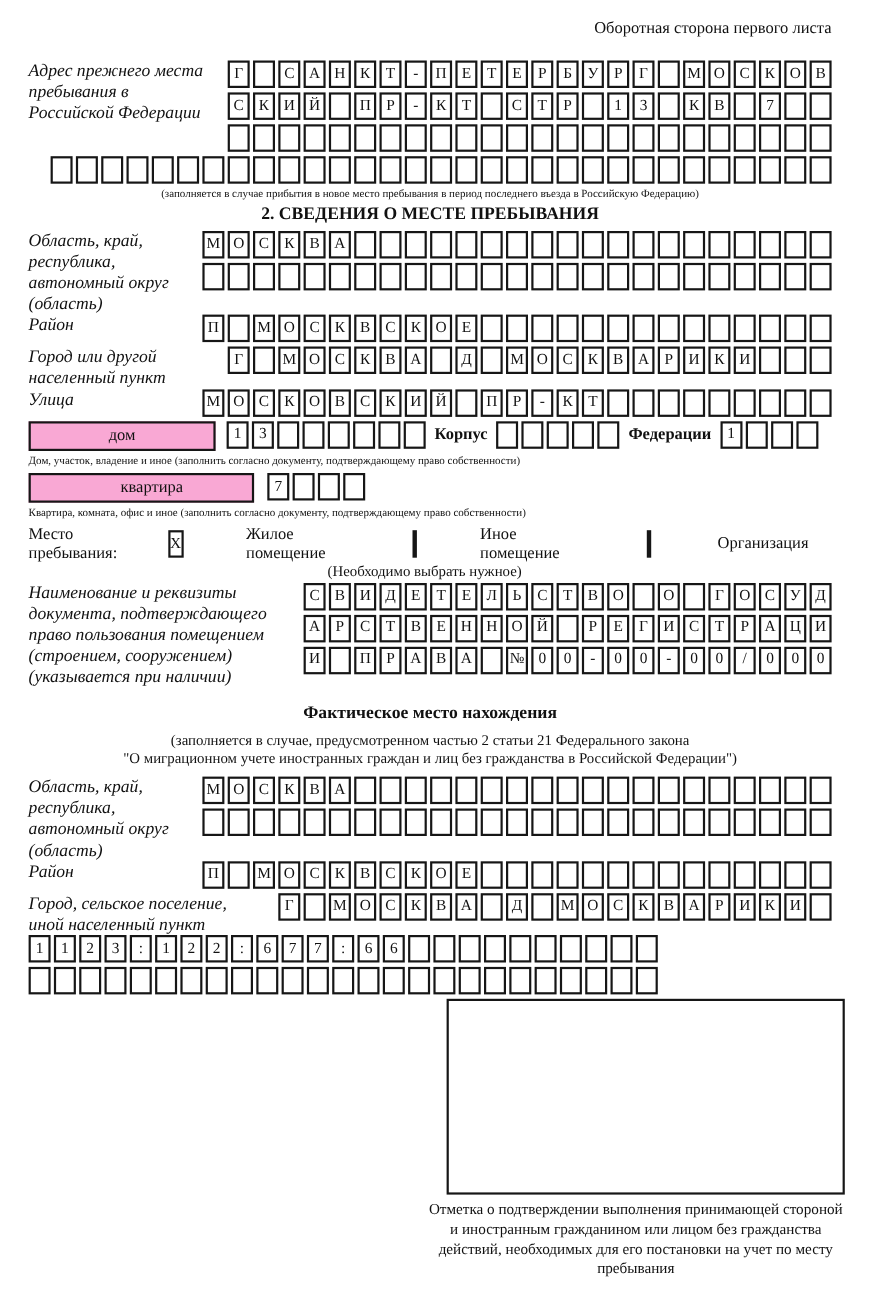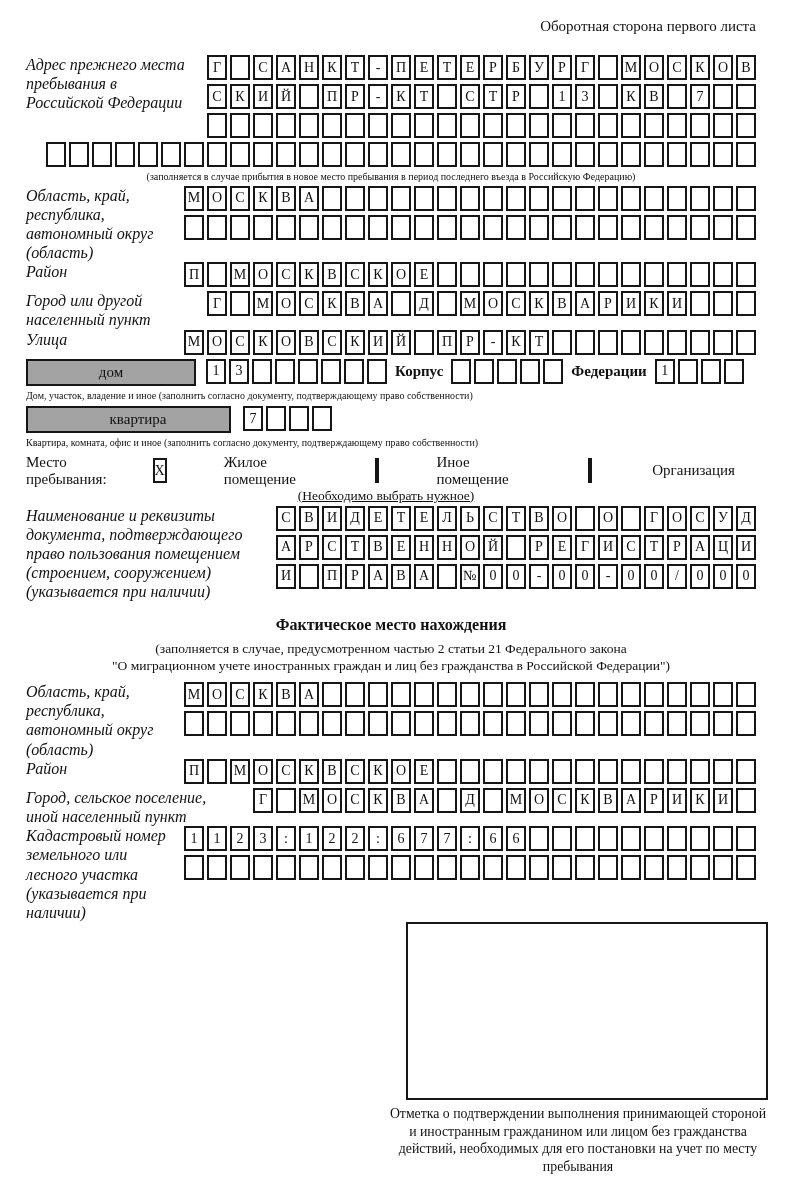--- a/index.html
+++ b/index.html
@@ -15,30 +15,30 @@
   .cell{box-sizing:border-box;flex:0 0 20px;width:20px;height:25px;border:2px solid #161616;
         display:flex;align-items:center;justify-content:center;
         font-size:14px;line-height:1;background:#fff;}
   .fullrow{justify-content:flex-end;}
   .caption{font-size:10px;line-height:1.25;}
   .caption.center{text-align:center;}
   .sec-title{text-align:center;font-weight:bold;font-size:16px;margin:2px 0 6px 0;}
   
   .inline-row{display:flex;align-items:flex-start;margin-bottom:2px;}
   .widebox{box-sizing:border-box;height:27px;border:2px solid #161616;display:flex;
-           align-items:center;justify-content:center;font-size:15px;background:#a3a3a3;}
+           align-items:center;justify-content:center;font-size:15px;background:#f9a8d4;}
   .wb-house{width:170px;margin-right:10px;}
   .wb-apt{width:205px;margin-right:12px;padding-left:19px;}
   .inline-label{font-size:15px;line-height:25px;margin:0 8px;font-weight:bold;}
   
   .chk-row{display:flex;align-items:center;font-size:15px;margin:2px 0 0 0;gap:36px;}
   .checkbox{box-sizing:border-box;width:22px;height:25px;border:2px solid #161616;
             display:flex;align-items:center;justify-content:center;font-size:14px;background:#fff;}
   .chk-label{margin:0 21px;}
-  .chk-note{font-size:13.5px;text-align:center;width:360px;margin-left:180px;text-decoration:underline;}
+  .chk-note{font-size:13.5px;text-align:center;width:360px;margin-left:180px;}
   .note-block{text-align:center;font-size:13.5px;line-height:1.28;margin-bottom:8px;}
   
   .stamp-wrap{width:380px;margin-left:auto;margin-right:-12px;}
   .stamp-box{box-sizing:border-box;width:362px;height:178px;border:2px solid #161616;margin-left:18px;}
   .stamp-note{font-size:13.8px;line-height:1.28;text-align:center;margin-top:5px;}
   .mb2{margin-bottom:2px;} .mb4{margin-bottom:4px;}
   .mt14{margin-top:14px;}
 </style>
 </head>
 <body>
@@ -158,20 +158,21 @@
       <div class="cell"></div>
       <div class="cell"></div>
       <div class="cell"></div>
       <div class="cell"></div>
       <div class="cell"></div>
       <div class="cell"></div>
       <div class="cell"></div>
     </div>
   <div class="caption center mb2">(заполняется в случае прибытия в новое место пребывания в период последнего въезда в Российскую Федерацию)</div>
 
+  <div class="sec-title">2. СВЕДЕНИЯ О МЕСТЕ ПРЕБЫВАНИЯ</div>
 
   <div class="frow">
     <div class="flabel">Область, край, республика, автономный округ (область)</div>
     <div class="fcol">
       <div class="cells">
           <div class="cell">М</div>
           <div class="cell">О</div>
           <div class="cell">С</div>
           <div class="cell">К</div>
           <div class="cell">В</div>
@@ -574,21 +575,20 @@
           <div class="cell">Р</div>
           <div class="cell">И</div>
           <div class="cell">К</div>
           <div class="cell">И</div>
           <div class="cell"></div>
         </div>
     </div>
   </div>
 
   <div class="frow">
-    <div class="flabel">Кадастровый номер земельного или лесного участка (указывается при наличии)</div>
     <div class="fcol">
       <div class="cells">
           <div class="cell">1</div>
           <div class="cell">1</div>
           <div class="cell">2</div>
           <div class="cell">3</div>
           <div class="cell">:</div>
           <div class="cell">1</div>
           <div class="cell">2</div>
           <div class="cell">2</div>

